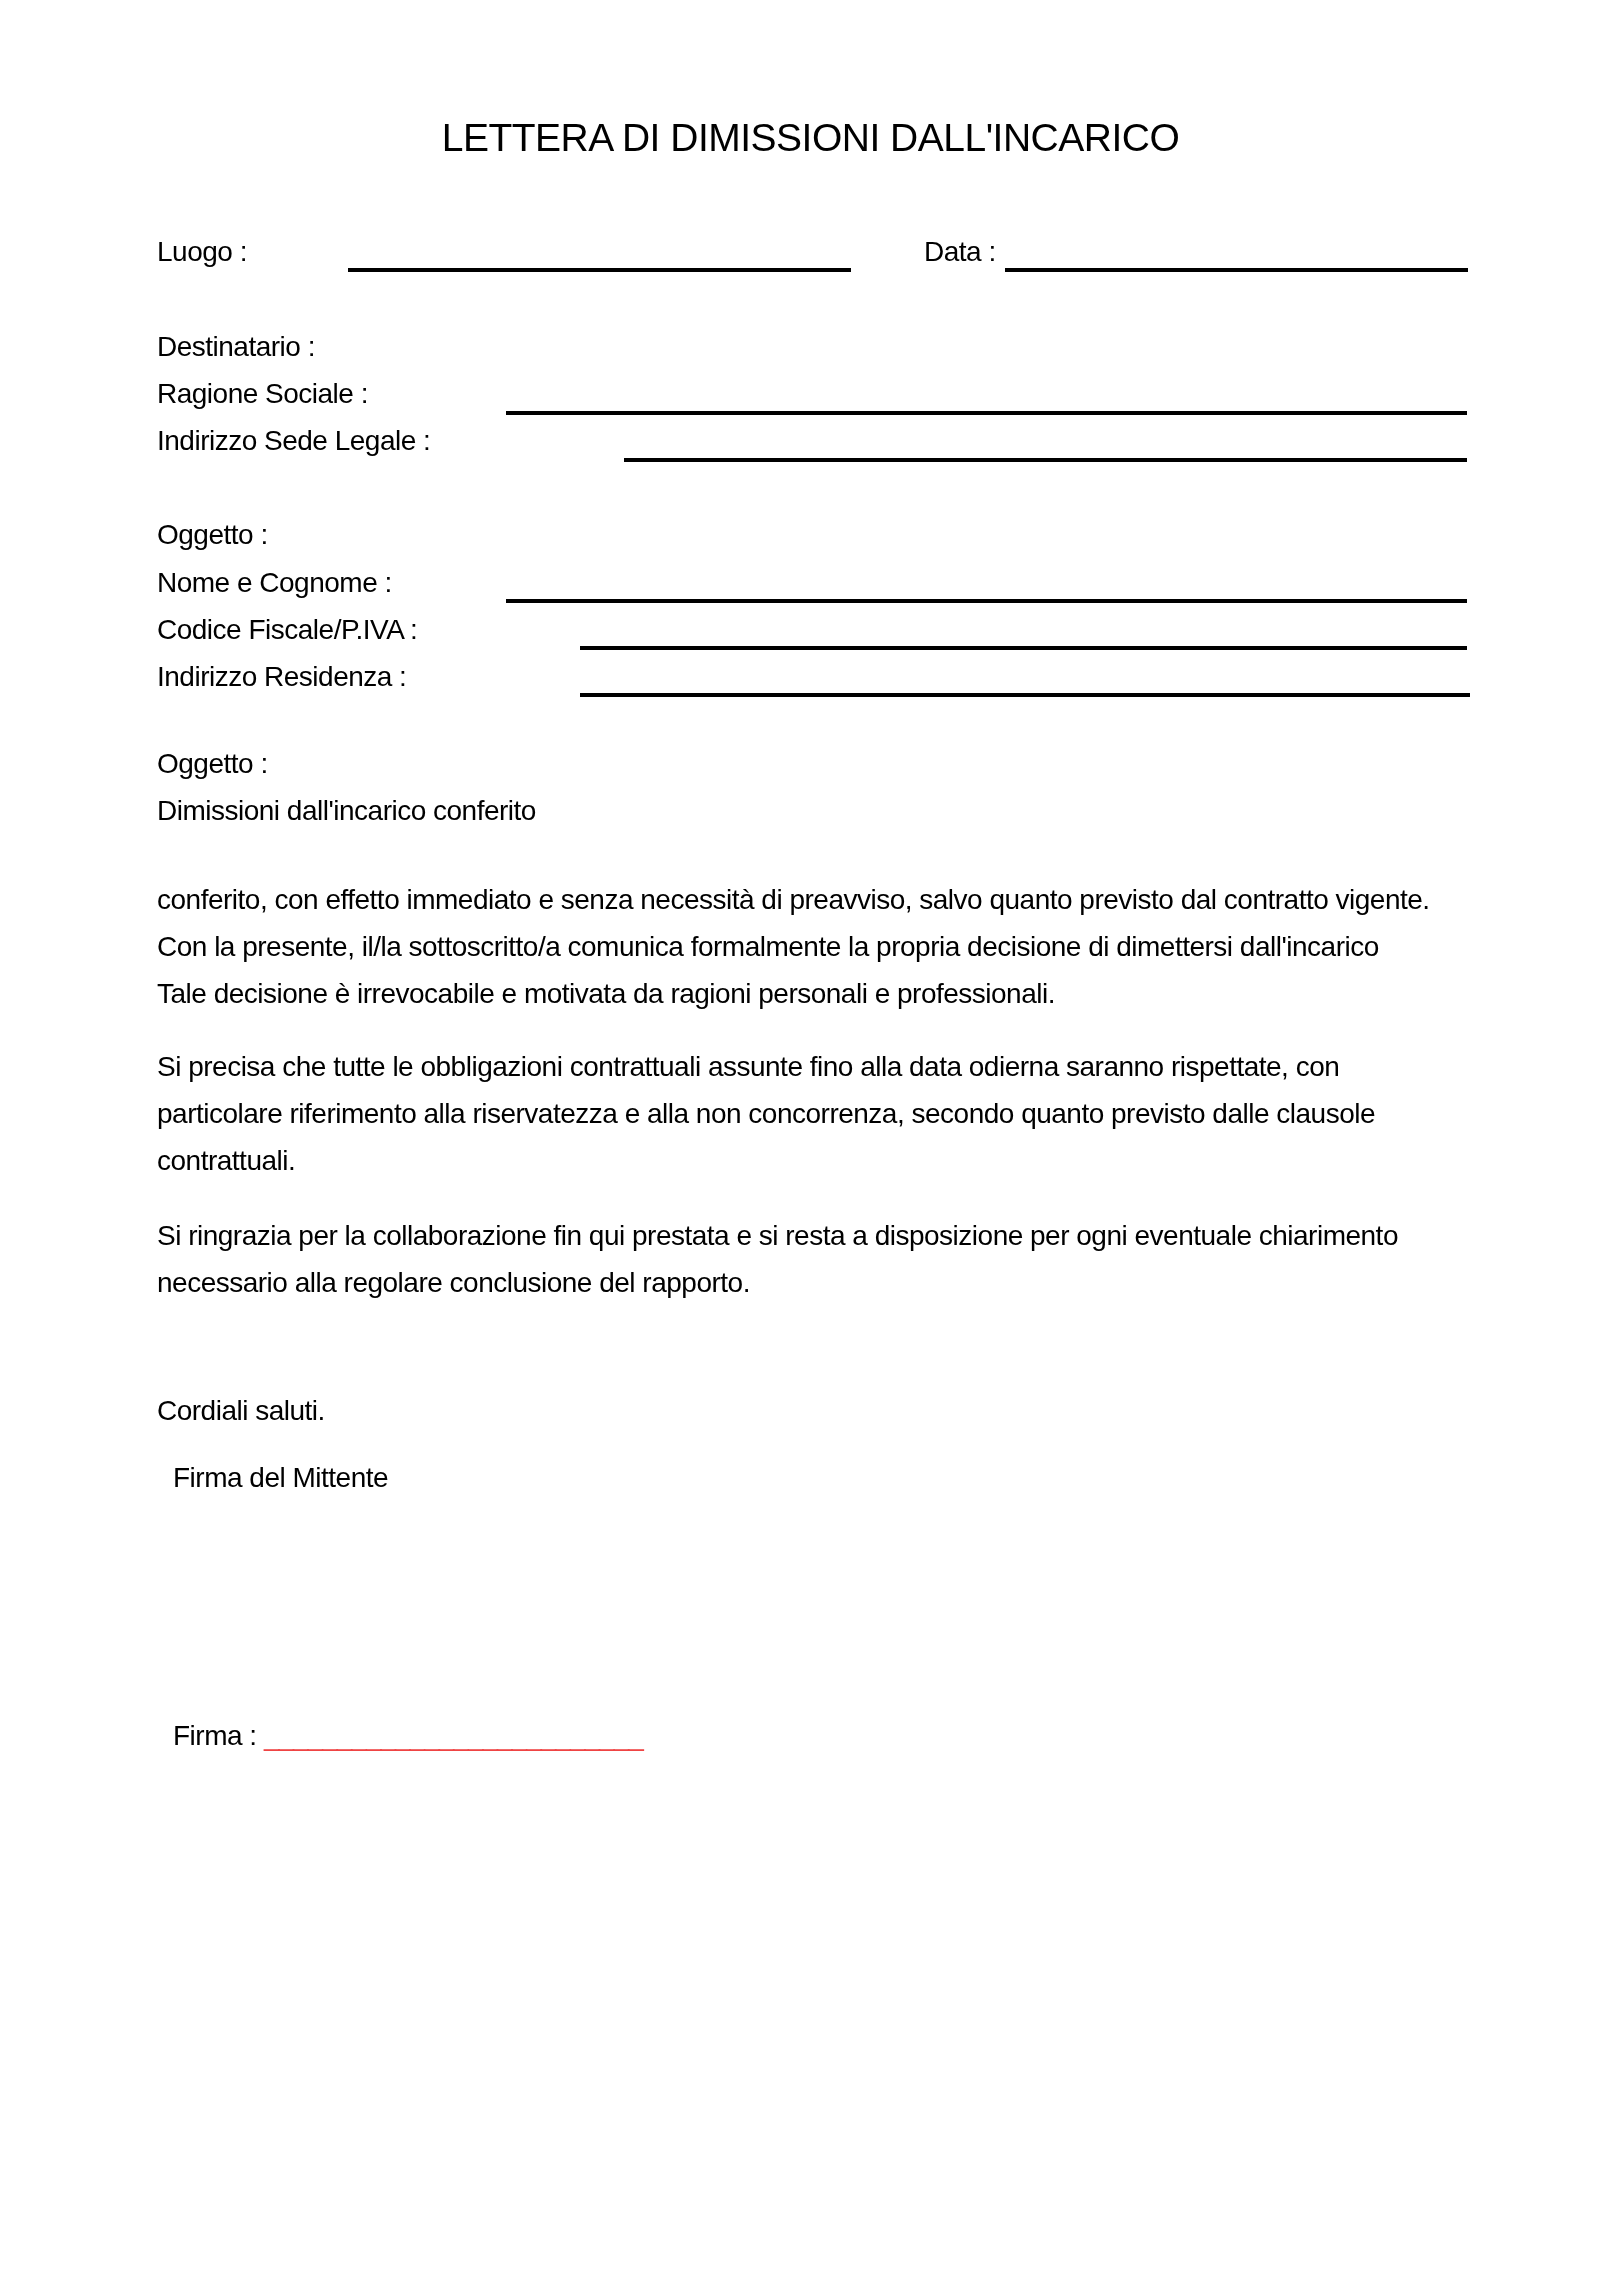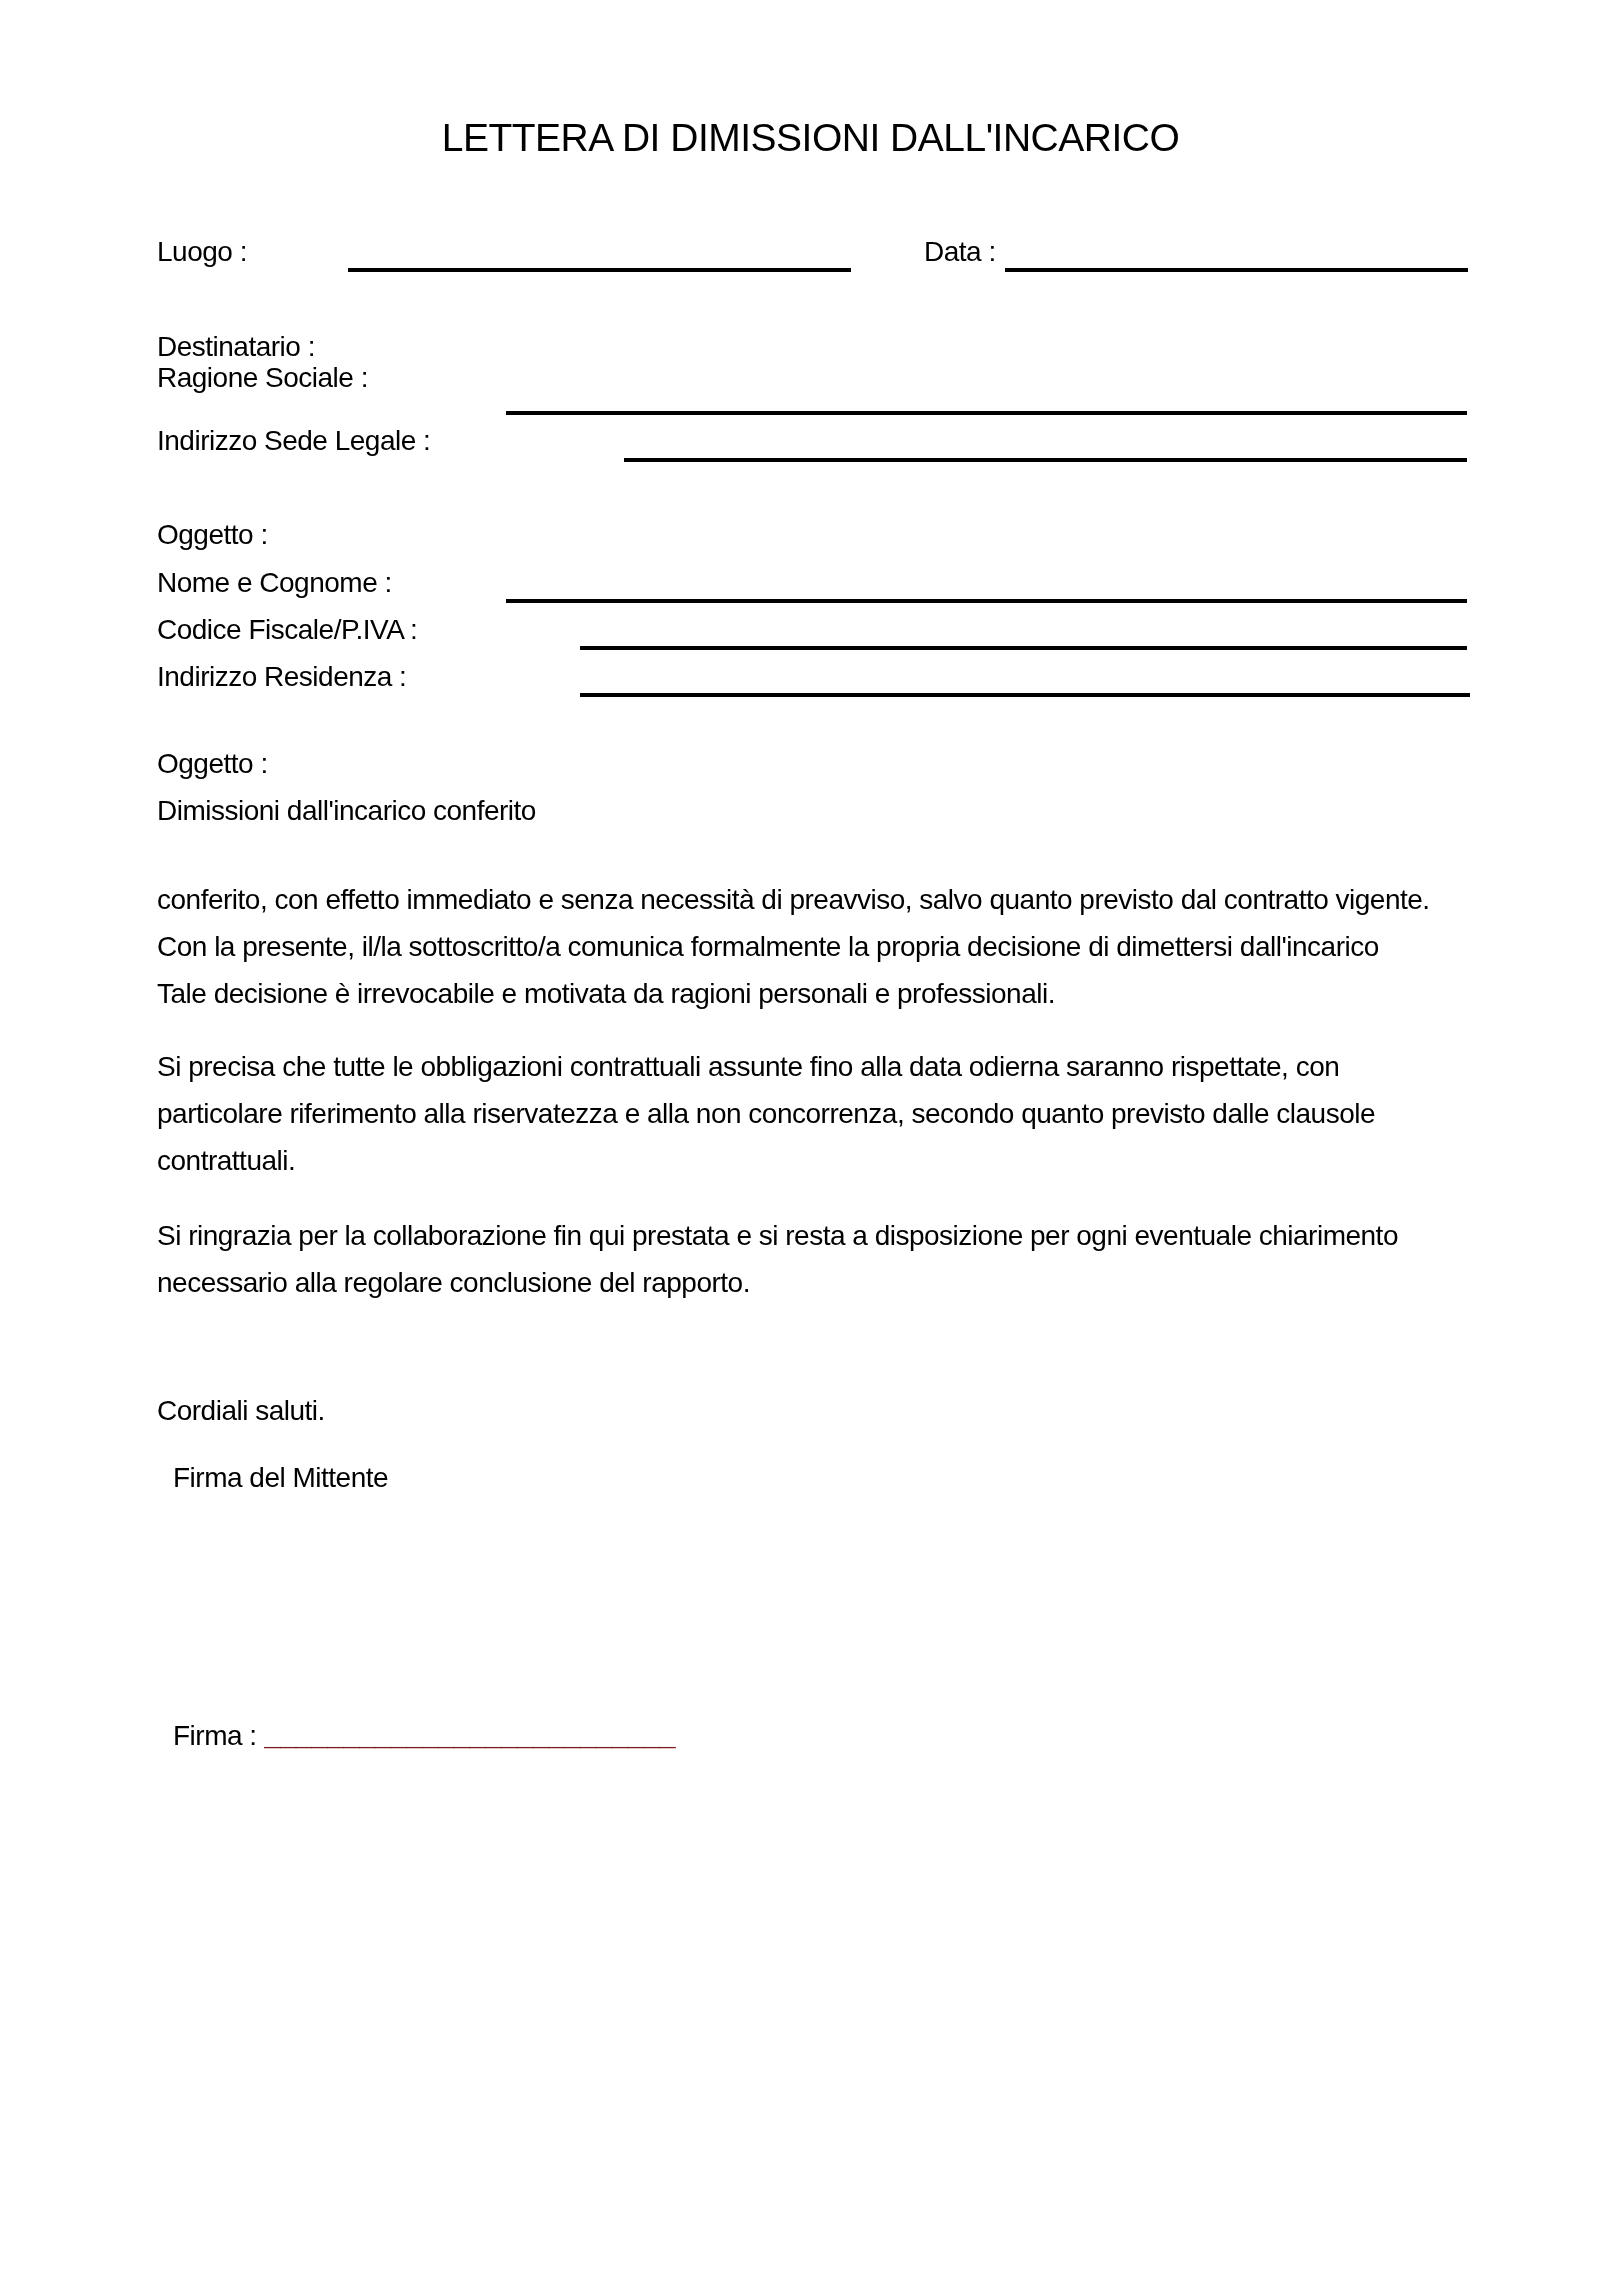--- a/index.html
+++ b/index.html
@@ -50,39 +50,38 @@
     font-size: 28px;
     line-height: 29px;
   }
   .sig-label {
     position: absolute;
     font-size: 28px;
     line-height: 29px;
     white-space: pre;
   }
   .blank {
-    color: #7f1d1d;
+    color: #ef4444;
     letter-spacing: -1px;
-    font-family: Liberation Mono, monospace;
   }
 </style>
 </head>
 <body>
 
 <div class="page">
 
   <div class="title">LETTERA DI DIMISSIONI DALL'INCARICO</div>
 
   <div class="label" style="left:157px; top:237px;">Luogo :</div>
   <div class="fline" style="left:348px; top:268px; width:503px;"></div>
   <div class="label" style="left:924px; top:237px;">Data :</div>
   <div class="fline" style="left:1005px; top:268px; width:463px;"></div>
 
   <div class="label" style="left:157px; top:332px;">Destinatario :</div>
-  <div class="label" style="left:157px; top:363px;">Ragione Sociale :</div>
+  <div class="label" style="left:157px; top:379px;">Ragione Sociale :</div>
   <div class="fline" style="left:506px; top:411px; width:961px;"></div>
   <div class="label" style="left:157px; top:426px;">Indirizzo Sede Legale :</div>
   <div class="fline" style="left:624px; top:458px; width:843px;"></div>
 
   <div class="label" style="left:157px; top:520px;">Oggetto :</div>
   <div class="label" style="left:157px; top:568px;">Nome e Cognome :</div>
   <div class="fline" style="left:506px; top:599px; width:961px;"></div>
   <div class="label" style="left:157px; top:615px;">Codice Fiscale/P.IVA :</div>
   <div class="fline" style="left:580px; top:646px; width:887px;"></div>
   <div class="label" style="left:157px; top:662px;">Indirizzo Residenza :</div>

